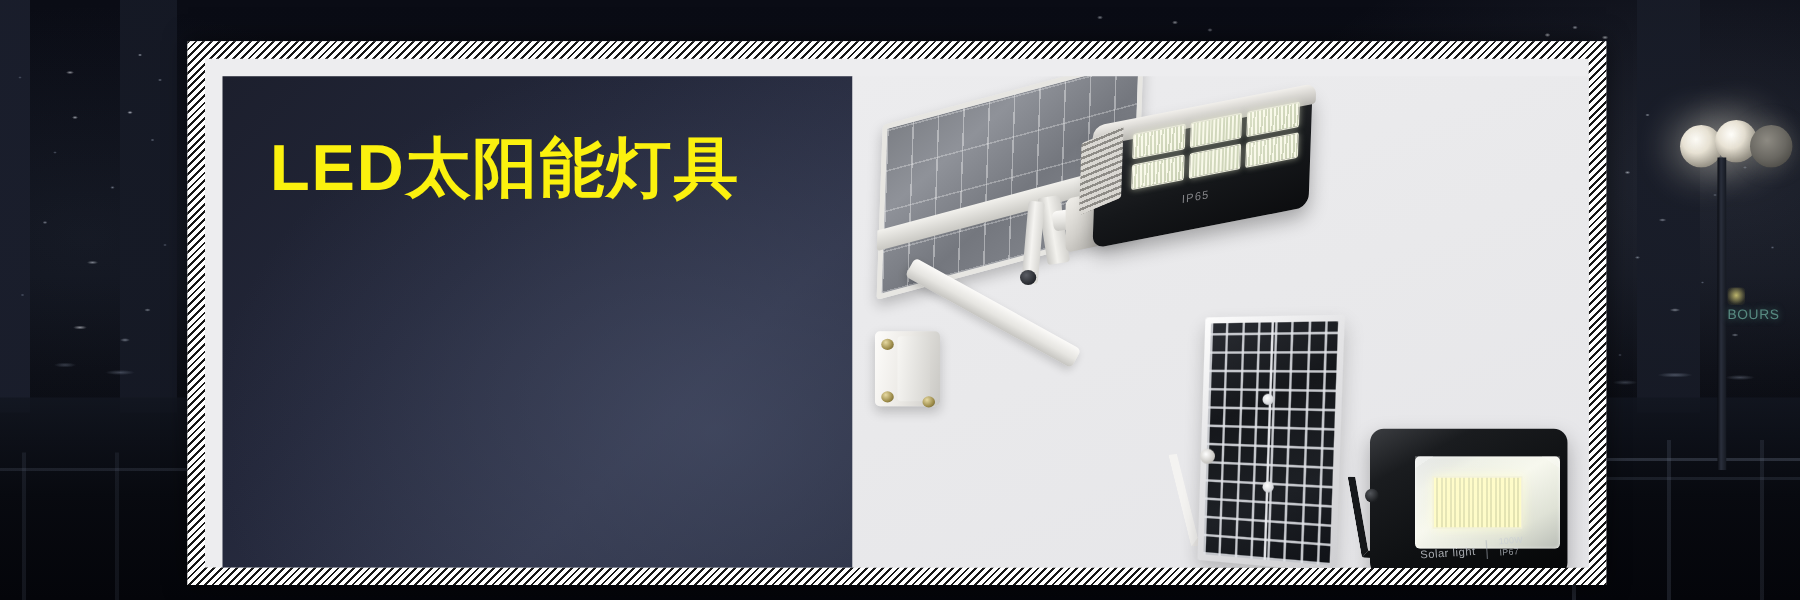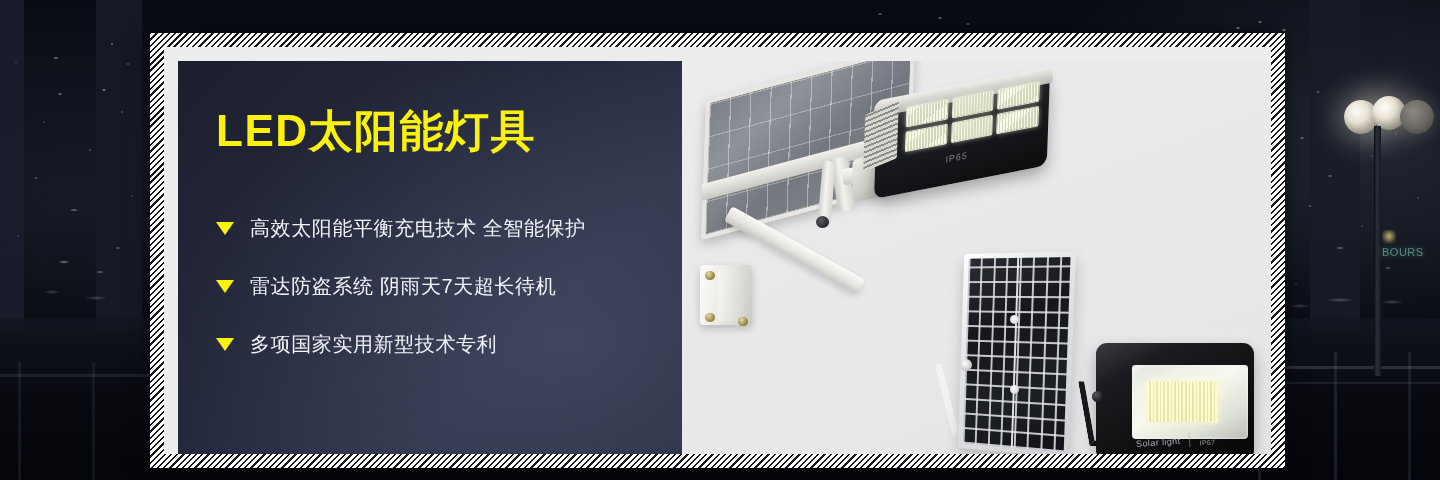--- a/index.html
+++ b/index.html
@@ -178,21 +178,21 @@
     flex: 0 0 504px;
     background:
       radial-gradient(ellipse 560px 420px at 78% 72%, rgba(78,86,112,0.55) 0%, rgba(40,45,64,0) 72%),
       linear-gradient(135deg, #1c1f2d 0%, #23273a 38%, #2e3348 70%, #262b3d 100%);
     overflow: hidden;
   }
   .headline {
     position: absolute;
     left: 38px;
     top: 48px;
-    font-size: 44px;
+    font-size: 52px;
     font-weight: 700;
     letter-spacing: 1.5px;
     line-height: 1;
     color: #fbf10e;
     white-space: nowrap;
   }
   .bullets {
     position: absolute;
     left: 38px;
     top: 152px;
@@ -480,34 +480,20 @@
     <div class="lamp-crest"></div>
     <div class="lamp-sign">BOURS</div>
   </div>
 
   <div class="frame">
     <div class="frame-inner">
 
       <div class="text-panel">
         <div class="headline">LED太阳能灯具</div>
 
-        <div class="bullets">
-          <div class="bullet-row">
-            <span class="bullet-marker"></span>
-            <span class="bullet-text">高效太阳能平衡充电技术 全智能保护</span>
-          </div>
-          <div class="bullet-row">
-            <span class="bullet-marker"></span>
-            <span class="bullet-text">雷达防盗系统 阴雨天7天超长待机</span>
-          </div>
-          <div class="bullet-row">
-            <span class="bullet-marker"></span>
-            <span class="bullet-text">多项国家实用新型技术专利</span>
-          </div>
-        </div>
       </div>
 
       <div class="product-panel">
 
         <div class="street-light">
           <div class="sl-panel"></div>
           <div class="sl-panel-edge"></div>
           <div class="sl-hinge"></div>
           <div class="sl-strut"></div>
           <div class="sl-arm2"></div>

